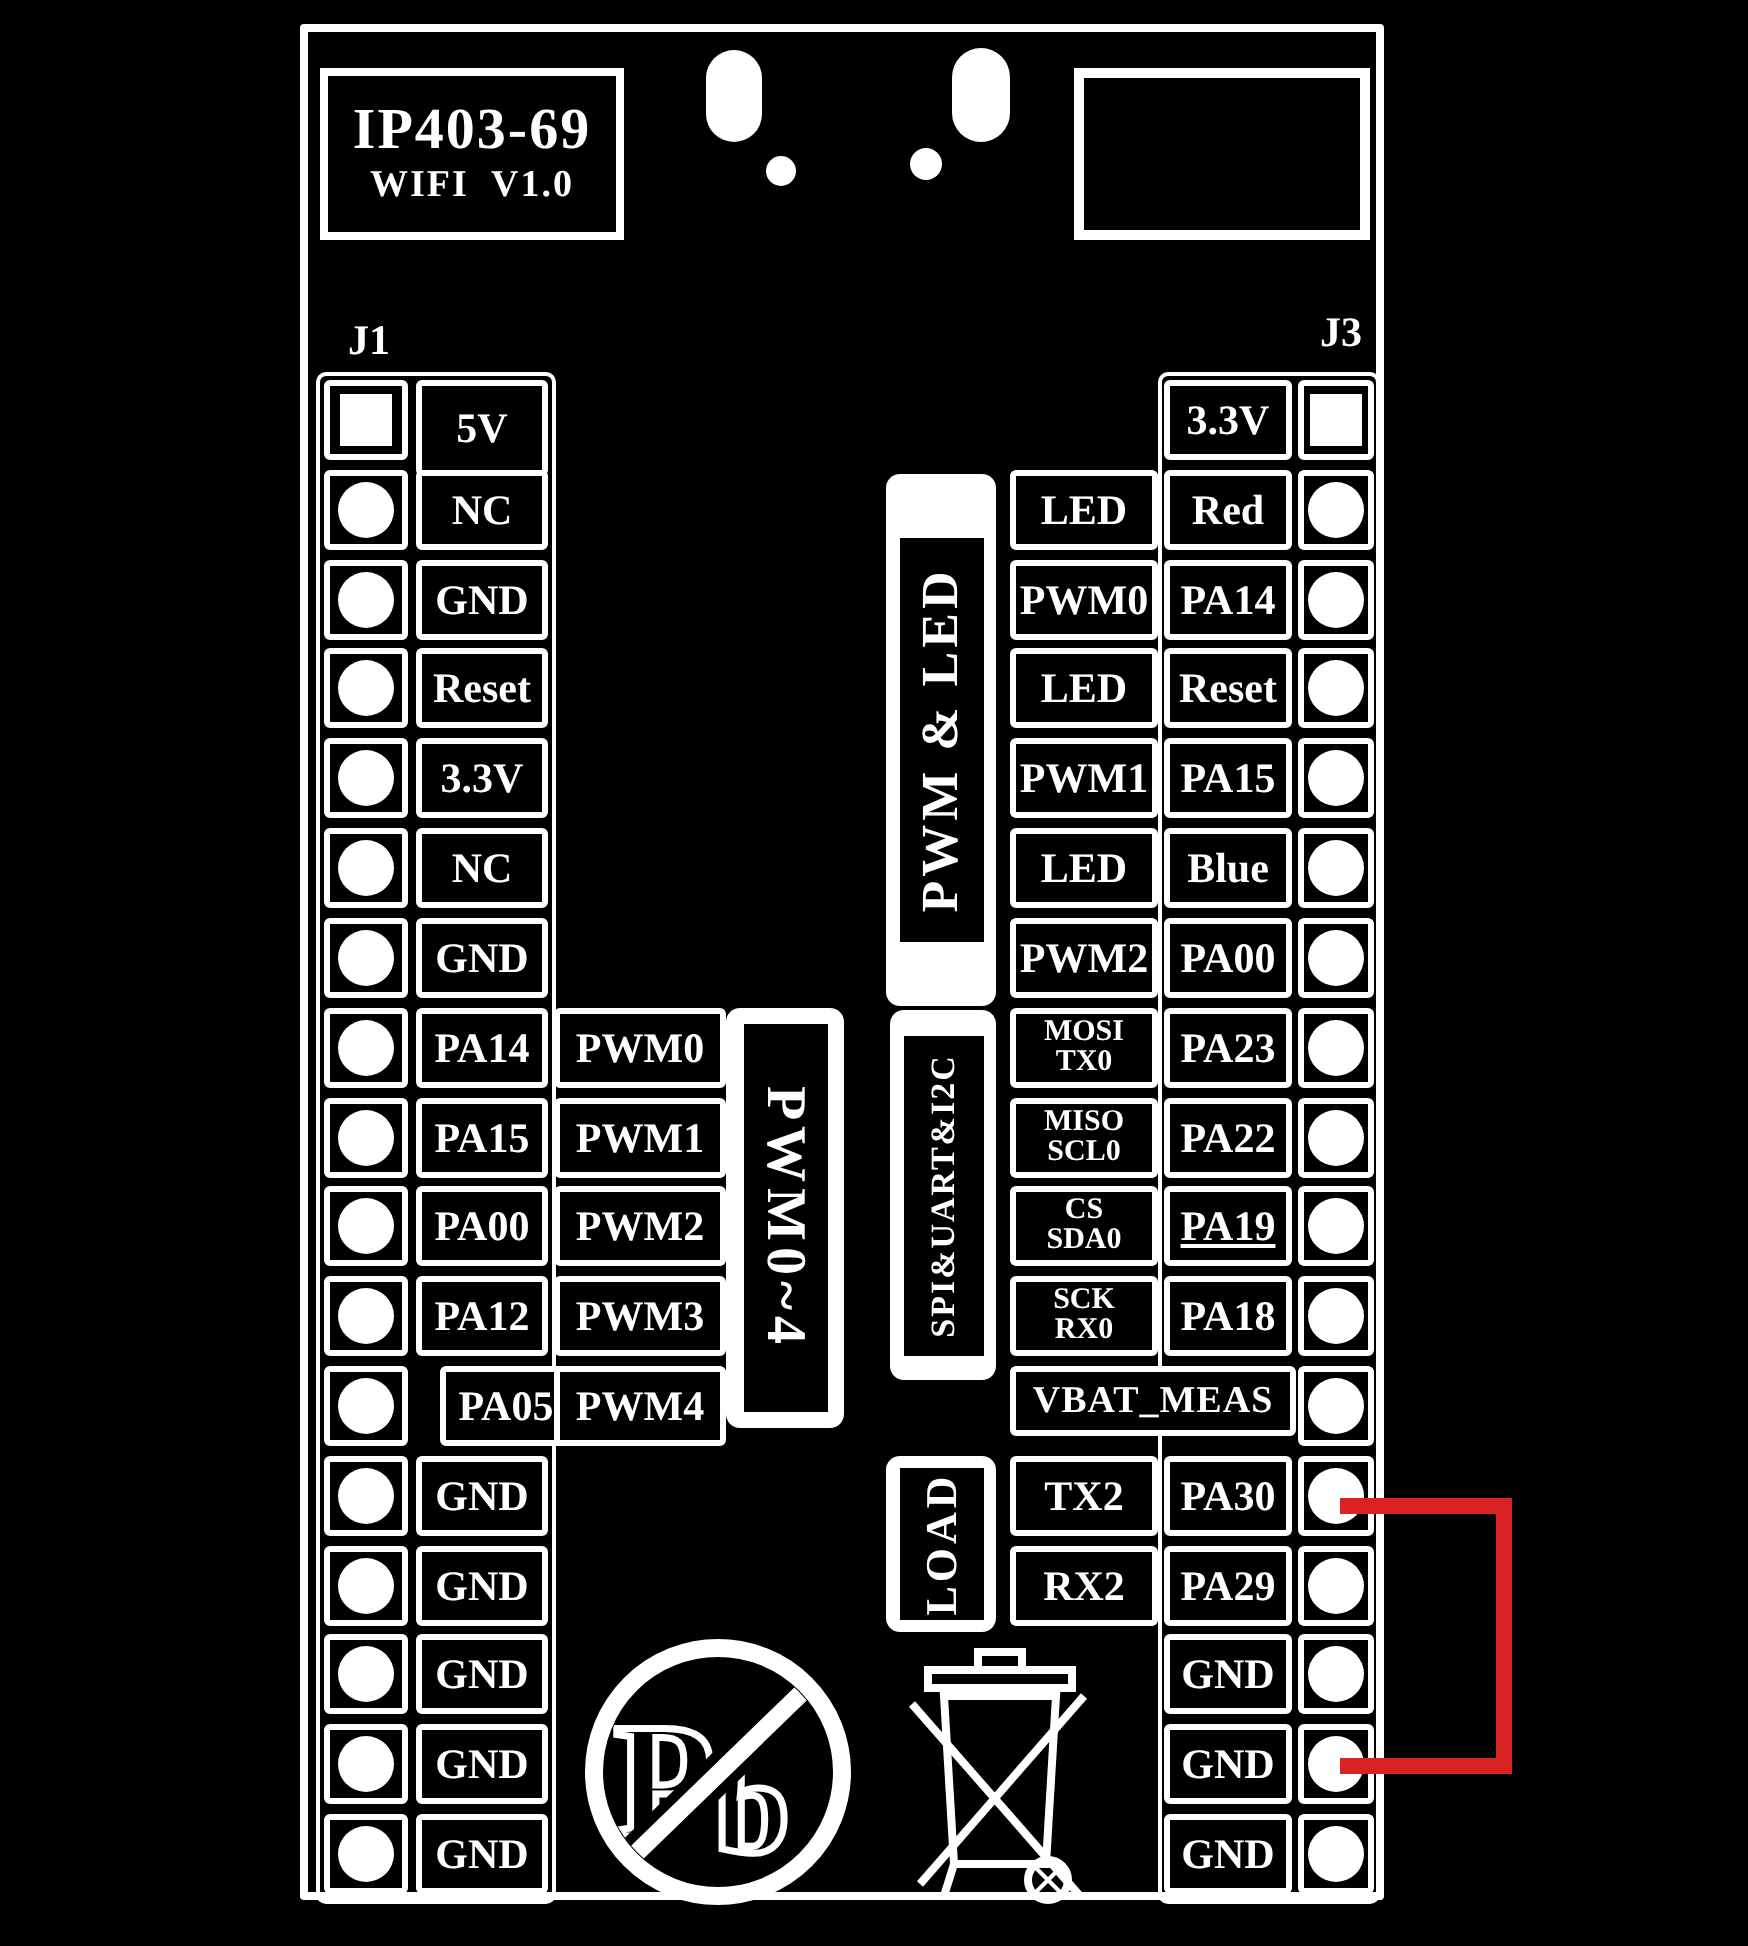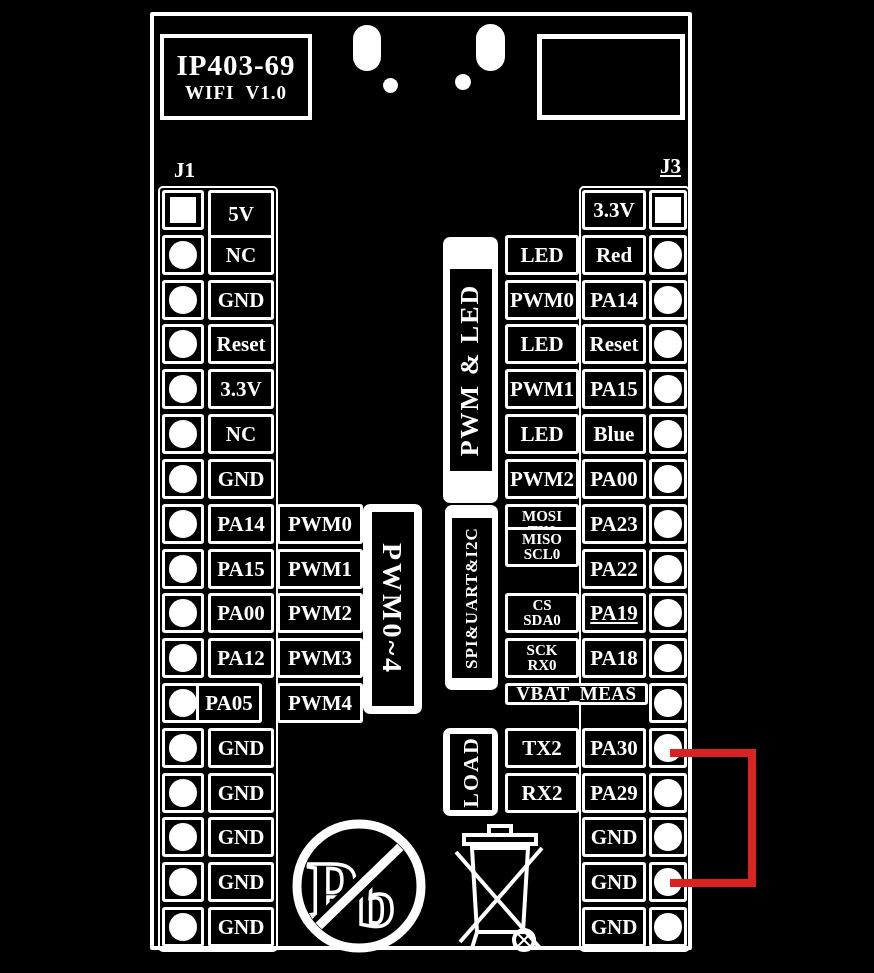--- a/index.html
+++ b/index.html
@@ -64,21 +64,21 @@
   </div>
 
   <div class="abs module-box"></div>
 
   <div class="abs hole oval" style="left:353px;top:25px;width:28px;height:46px;"></div>
   <div class="abs hole dot" style="left:383px;top:78px;width:15px;height:15px;"></div>
   <div class="abs hole dot" style="left:455px;top:74px;width:16px;height:16px;"></div>
   <div class="abs hole oval" style="left:476px;top:24px;width:29px;height:47px;"></div>
 
   <div class="abs hdr-label" style="left:174px;top:158px;">J1</div>
-  <div class="abs hdr-label" style="left:660px;top:154px;text-decoration:underline;">J3</div>
+  <div class="abs hdr-label" style="left:660px;top:154px;">J3</div>
 
   <div class="abs conn-outline" style="left:158px;top:186px;width:120px;height:766px;"></div>
   <div class="abs conn-outline" style="left:579px;top:186px;width:111px;height:766px;"></div>
 
   <div id="rows">
       <div class="cell" style="left: 162px; top: 190px; width: 42px; height: 40px;">
         <div class="pad-square"></div>
       </div>
       <div class="cell" style="left: 208px; top: 190px; width: 66px; height: 48px;">5V</div>
       <div class="cell" style="left: 162px; top: 235px; width: 42px; height: 40px;">
@@ -121,21 +121,21 @@
       <div class="cell" style="left: 208px; top: 593px; width: 66px; height: 40px;">PA00</div>
       <div class="cell" style="left: 277px; top: 593px; width: 86px; height: 40px;">PWM2</div>
       <div class="cell" style="left: 162px; top: 638px; width: 42px; height: 40px;">
         <div class="pad-round"></div>
       </div>
       <div class="cell" style="left: 208px; top: 638px; width: 66px; height: 40px;">PA12</div>
       <div class="cell" style="left: 277px; top: 638px; width: 86px; height: 40px;">PWM3</div>
       <div class="cell" style="left: 162px; top: 683px; width: 42px; height: 40px;">
         <div class="pad-round"></div>
       </div>
-      <div class="cell" style="left: 196px; top: 683px; width: 66px; height: 40px;">PA05</div>
+      <div class="cell" style="left: 220px; top: 683px; width: 66px; height: 40px;">PA05</div>
       <div class="cell" style="left: 277px; top: 683px; width: 86px; height: 40px;">PWM4</div>
       <div class="cell" style="left: 162px; top: 728px; width: 42px; height: 40px;">
         <div class="pad-round"></div>
       </div>
       <div class="cell" style="left: 208px; top: 728px; width: 66px; height: 40px;">GND</div>
       <div class="cell" style="left: 162px; top: 773px; width: 42px; height: 40px;">
         <div class="pad-round"></div>
       </div>
       <div class="cell" style="left: 208px; top: 773px; width: 66px; height: 40px;">GND</div>
       <div class="cell" style="left: 162px; top: 817px; width: 42px; height: 40px;">
@@ -183,39 +183,39 @@
       <div class="cell" style="left: 582px; top: 459px; width: 64px; height: 40px;">PA00</div>
       <div class="cell" style="left: 649px; top: 459px; width: 38px; height: 40px;">
         <div class="pad-round"></div>
       </div>
       <div class="cell two-line" style="left: 505px; top: 504px; width: 74px; height: 40px;">MOSI
 TX0</div>
       <div class="cell" style="left: 582px; top: 504px; width: 64px; height: 40px;">PA23</div>
       <div class="cell" style="left: 649px; top: 504px; width: 38px; height: 40px;">
         <div class="pad-round"></div>
       </div>
-      <div class="cell two-line" style="left: 505px; top: 527px; width: 74px; height: 40px;">MISO
+      <div class="cell two-line" style="left: 505px; top: 549px; width: 74px; height: 40px;">MISO
 SCL0</div>
       <div class="cell" style="left: 582px; top: 549px; width: 64px; height: 40px; text-align: center;">PA22</div>
       <div class="cell" style="left: 649px; top: 549px; width: 38px; height: 40px;">
         <div class="pad-round"></div>
       </div>
       <div class="cell two-line" style="left: 505px; top: 593px; width: 74px; height: 40px;">CS
 SDA0</div>
       <div class="cell" style="left: 582px; top: 593px; width: 64px; height: 40px; text-decoration: underline;">PA19</div>
       <div class="cell" style="left: 649px; top: 593px; width: 38px; height: 40px;">
         <div class="pad-round"></div>
       </div>
       <div class="cell two-line" style="left: 505px; top: 638px; width: 74px; height: 40px;">SCK
 RX0</div>
       <div class="cell" style="left: 582px; top: 638px; width: 64px; height: 40px;">PA18</div>
       <div class="cell" style="left: 649px; top: 638px; width: 38px; height: 40px;">
         <div class="pad-round"></div>
       </div>
-      <div class="cell wide-cell" style="left: 505px; top: 683px; width: 143px; height: 22px;">VBAT_MEAS</div>
+      <div class="cell wide-cell" style="left: 505px; top: 683px; width: 143px; height: 35px;">VBAT_MEAS</div>
       <div class="cell" style="left: 649px; top: 683px; width: 38px; height: 40px;">
         <div class="pad-round"></div>
       </div>
       <div class="cell" style="left: 505px; top: 728px; width: 74px; height: 40px;">TX2</div>
       <div class="cell" style="left: 582px; top: 728px; width: 64px; height: 40px;">PA30</div>
       <div class="cell" style="left: 649px; top: 728px; width: 38px; height: 40px;">
         <div class="pad-round"></div>
       </div>
       <div class="cell" style="left: 505px; top: 773px; width: 74px; height: 40px;">RX2</div>
       <div class="cell" style="left: 582px; top: 773px; width: 64px; height: 40px;">PA29</div>

